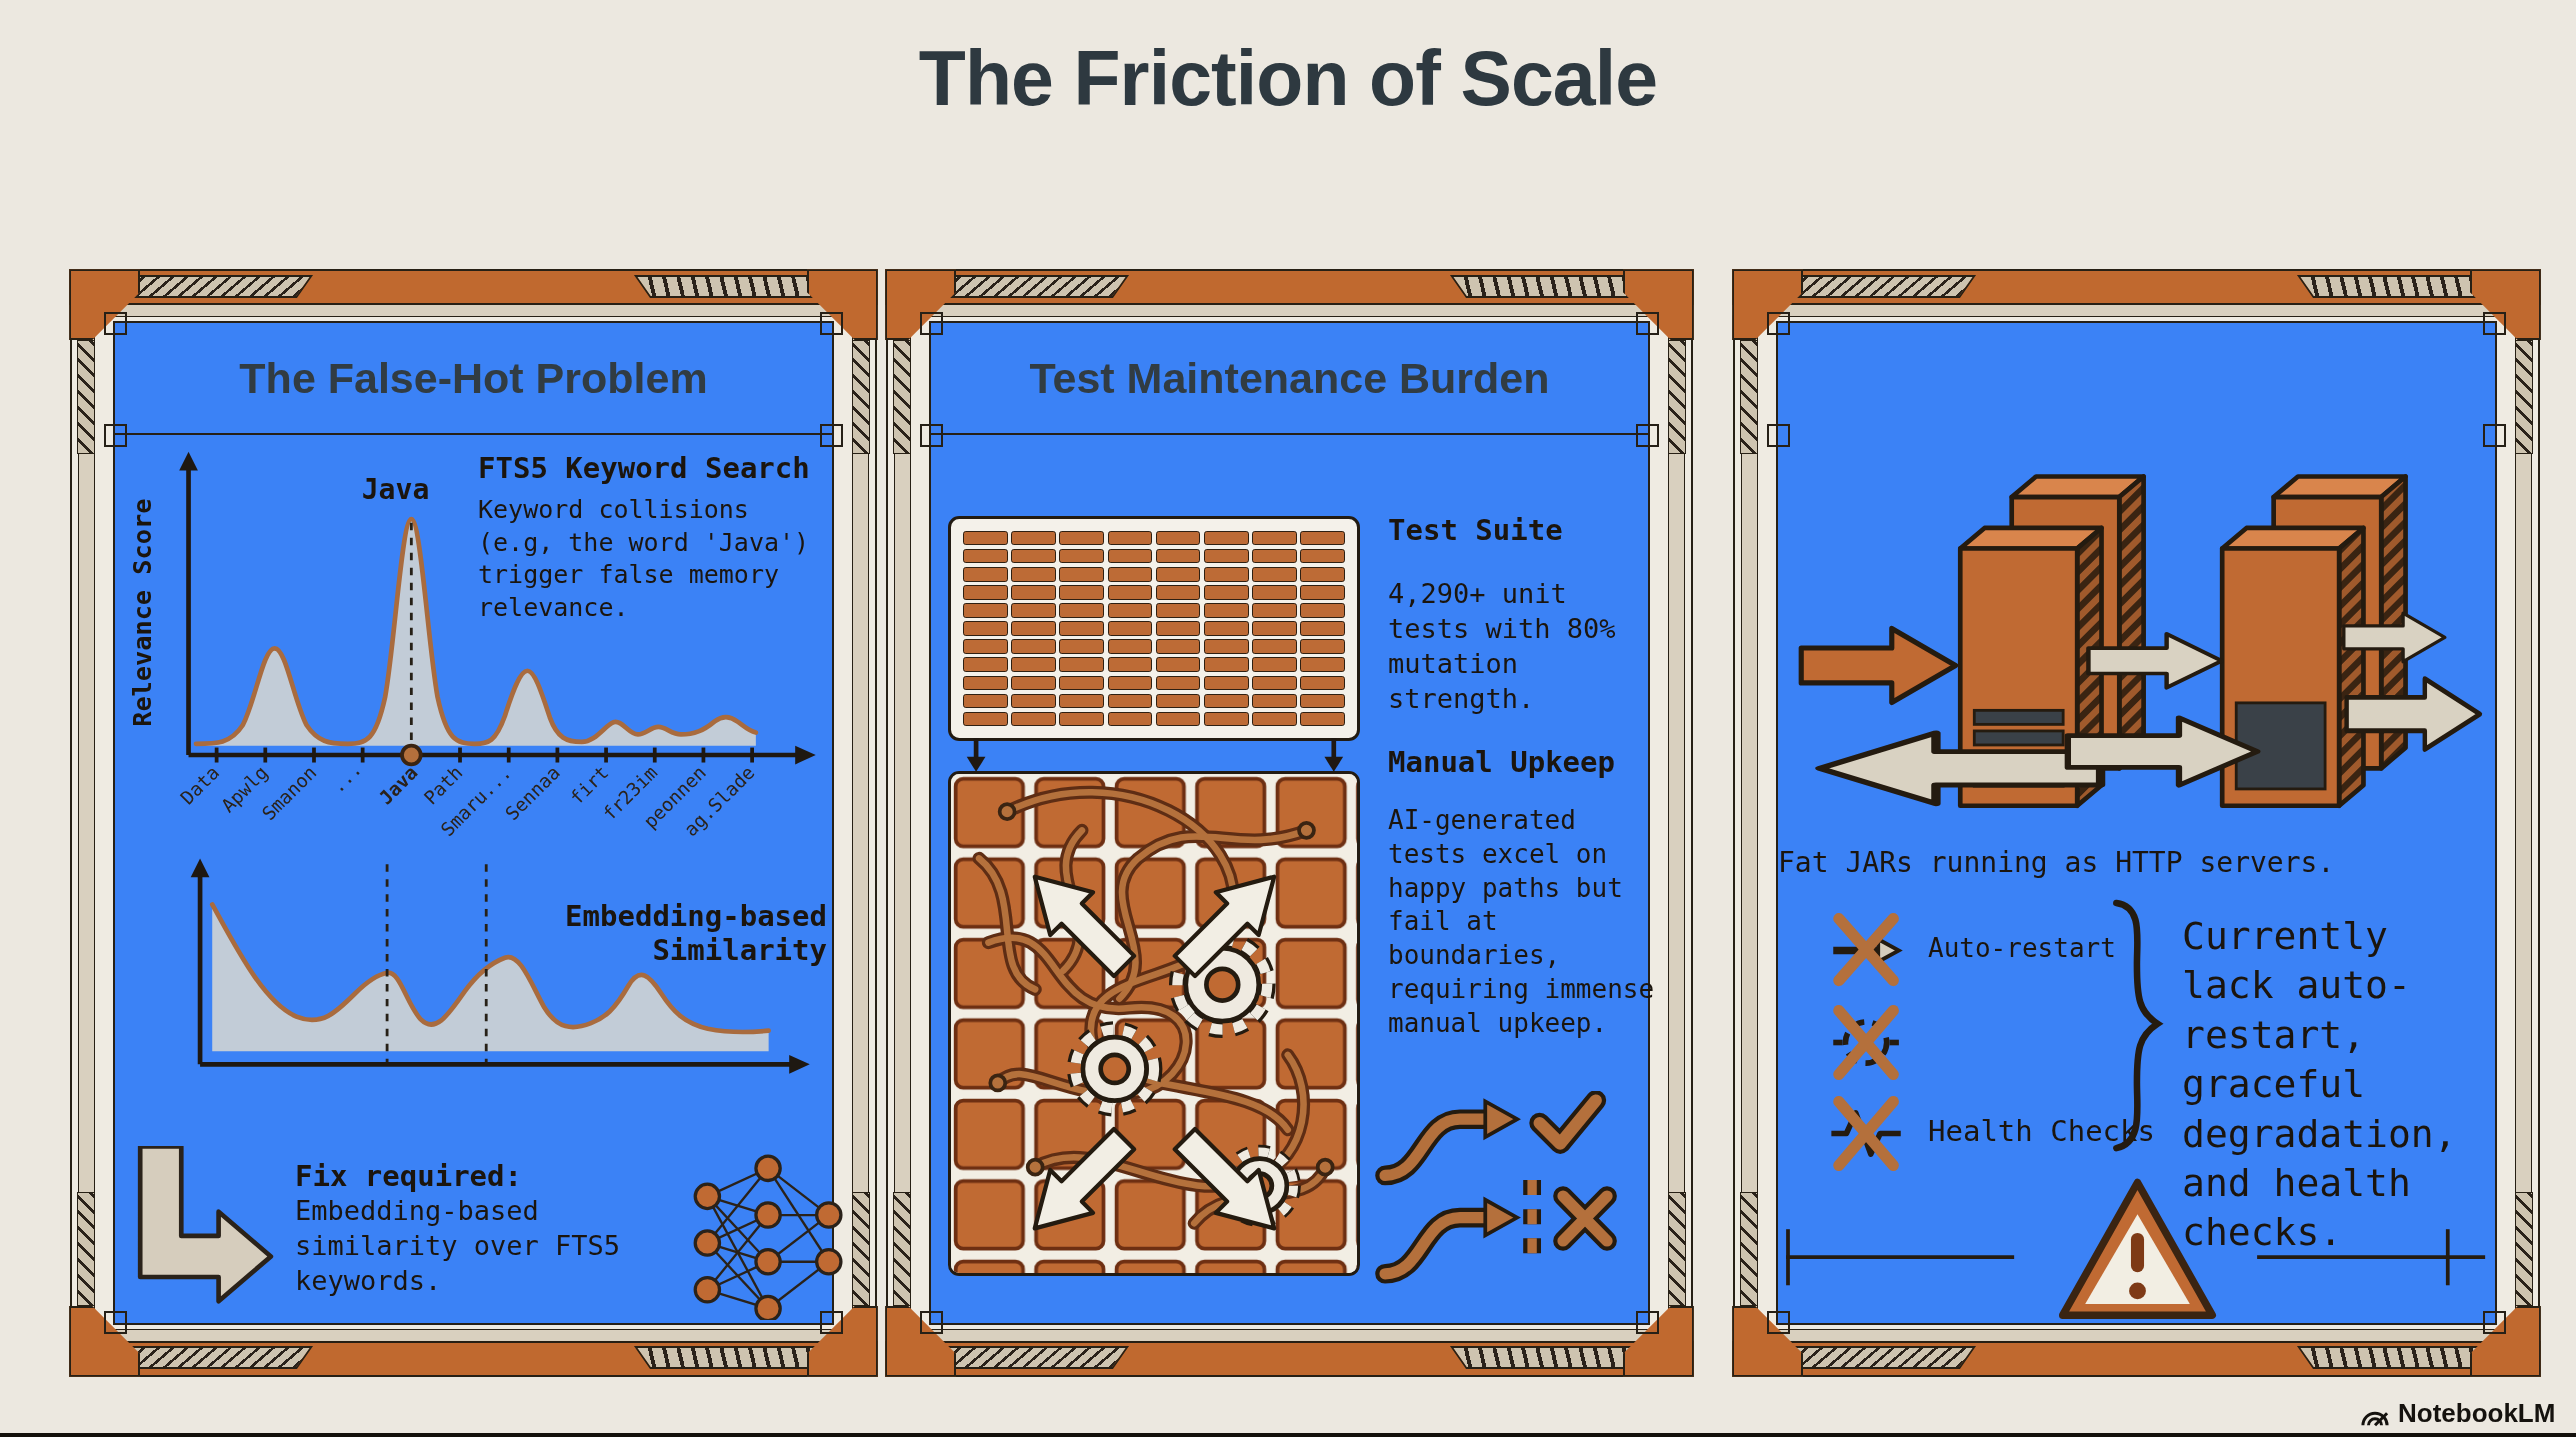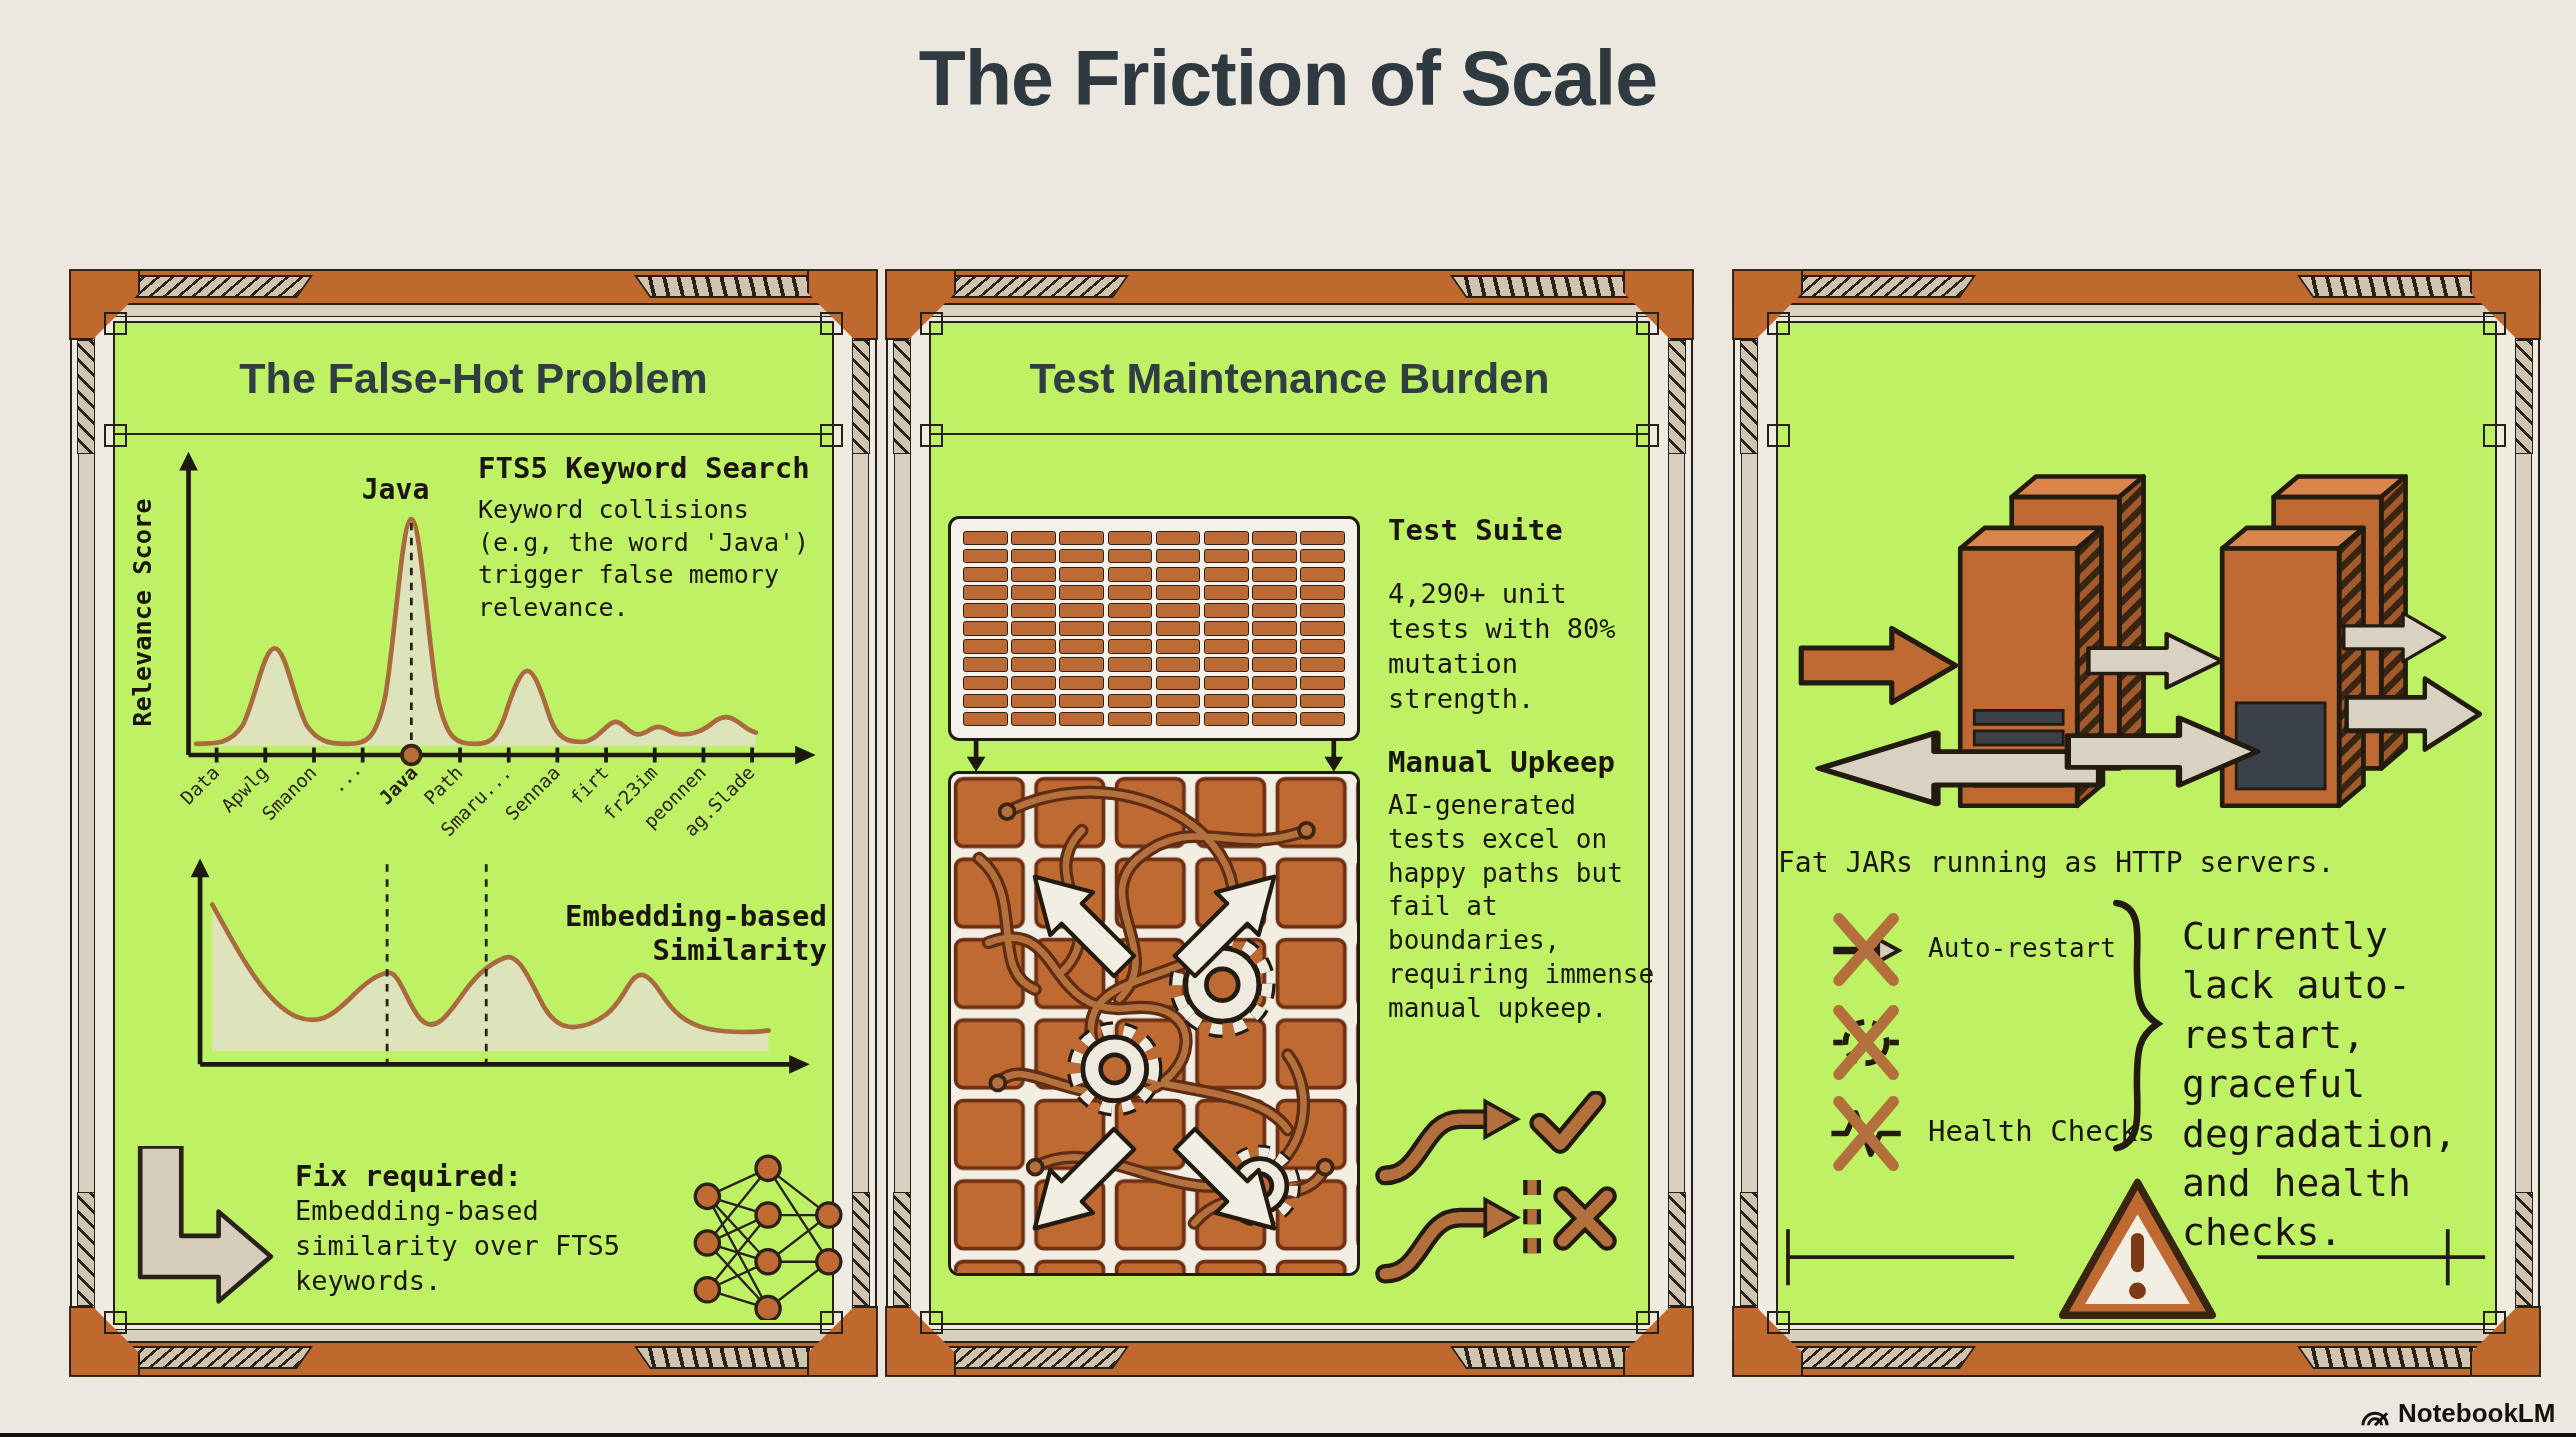--- a/index.html
+++ b/index.html
@@ -23,21 +23,21 @@
   .rail:before,.rail:after{content:'';position:absolute;left:-1.9px;right:-1.9px;height:112px;
          border:1.9px solid #272015;
          background:repeating-linear-gradient(45deg,#CEC4B0 0 8.4px,#2a221a 8.4px 11.2px);}
   .rail:before{top:24px;} .rail:after{bottom:24px;}
   .cnr{position:absolute;width:67px;height:67px;background:#C0692F;border:2.8px solid #272015;z-index:3;}
   .cnr-tl{left:-2.8px;top:-2.8px;clip-path:polygon(0 0,100% 0,100% 32%,32% 100%,0 100%);}
   .cnr-tr{right:-2.8px;top:-2.8px;clip-path:polygon(0 0,100% 0,100% 100%,68% 100%,0 32%);}
   .cnr-bl{left:-2.8px;bottom:-2.8px;clip-path:polygon(0 0,32% 0,100% 68%,100% 100%,0 100%);}
   .cnr-br{right:-2.8px;bottom:-2.8px;clip-path:polygon(68% 0,100% 0,100% 100%,0 100%,0 68%);}
   
-  .card{position:absolute;left:41px;right:41px;top:49px;bottom:49px;background:#bef264;
+  .card{position:absolute;left:41px;right:41px;top:49px;bottom:49px;background:#3b82f6;
         border:2.8px solid #262017;z-index:4;padding-left:28px;}
   .card-header{position:absolute;top:0;left:0;right:0;height:110px;border-bottom:2.8px solid #262017;
         display:flex;align-items:center;justify-content:center;}
   .card-header h2{margin:0;font-size:43px;font-weight:bold;color:#313C43;font-family:"Liberation Sans",sans-serif;}
   .card-body{position:absolute;top:113px;left:0;right:0;bottom:0;}
   .rmark{position:absolute;width:19px;height:19px;border:2.3px solid #262017;z-index:5;}
   .rm-tl{left:-11.2px;top:-11.2px;} .rm-tr{right:-11.2px;top:-11.2px;}
   .rm-ml{left:-11.2px;top:101px;} .rm-mr{right:-11.2px;top:101px;}
   .rm-bl{left:-11.2px;bottom:-11.2px;} .rm-br{right:-11.2px;bottom:-11.2px;}
   
@@ -411,21 +411,21 @@
             <use href="#fatArrow" transform="translate(185,205) rotate(-135) scale(0.9)"></use>
             <use href="#fatArrow" transform="translate(250,205) rotate(-45) scale(0.9)"></use>
             <use href="#fatArrow" transform="translate(185,390) rotate(135) scale(0.9)"></use>
             <use href="#fatArrow" transform="translate(250,390) rotate(45) scale(0.9)"></use>
           </g>
         </svg>
       </div>
 
       <div class="abs" style="left:457px;top:309px;width:267px">
         <div class="mh">Manual Upkeep</div>
-        <div class="mb" style="margin-top:10px">AI-generated tests excel on happy paths but fail at boundaries, requiring immense manual upkeep.</div>
+        <div class="mb" style="margin-top:25px">AI-generated tests excel on happy paths but fail at boundaries, requiring immense manual upkeep.</div>
       </div>
 
       <svg class="abs" style="left:440px;top:655px" width="281" height="211" viewBox="0 0 300 225">
         <path d="M15,90 C55,90 55,30 95,30 L130,30" fill="none" stroke="#241B10" stroke-width="21" stroke-linecap="round"></path>
         <path d="M15,90 C55,90 55,30 95,30 L130,30" fill="none" stroke="#B4703C" stroke-width="12" stroke-linecap="round"></path>
         <polygon points="156,30 122,11 122,49" fill="#B4703C" stroke="#241B10" stroke-width="4"></polygon>
         <polyline points="180,34 202,56 240,10" fill="none" stroke="#241B10" stroke-width="22" stroke-linecap="round" stroke-linejoin="round"></polyline>
         <polyline points="180,34 202,56 240,10" fill="none" stroke="#B4703C" stroke-width="13" stroke-linecap="round" stroke-linejoin="round"></polyline>
         <path d="M15,195 C55,195 55,135 95,135 L130,135" fill="none" stroke="#241B10" stroke-width="21" stroke-linecap="round"></path>
         <path d="M15,195 C55,195 55,135 95,135 L130,135" fill="none" stroke="#B4703C" stroke-width="12" stroke-linecap="round"></path>

